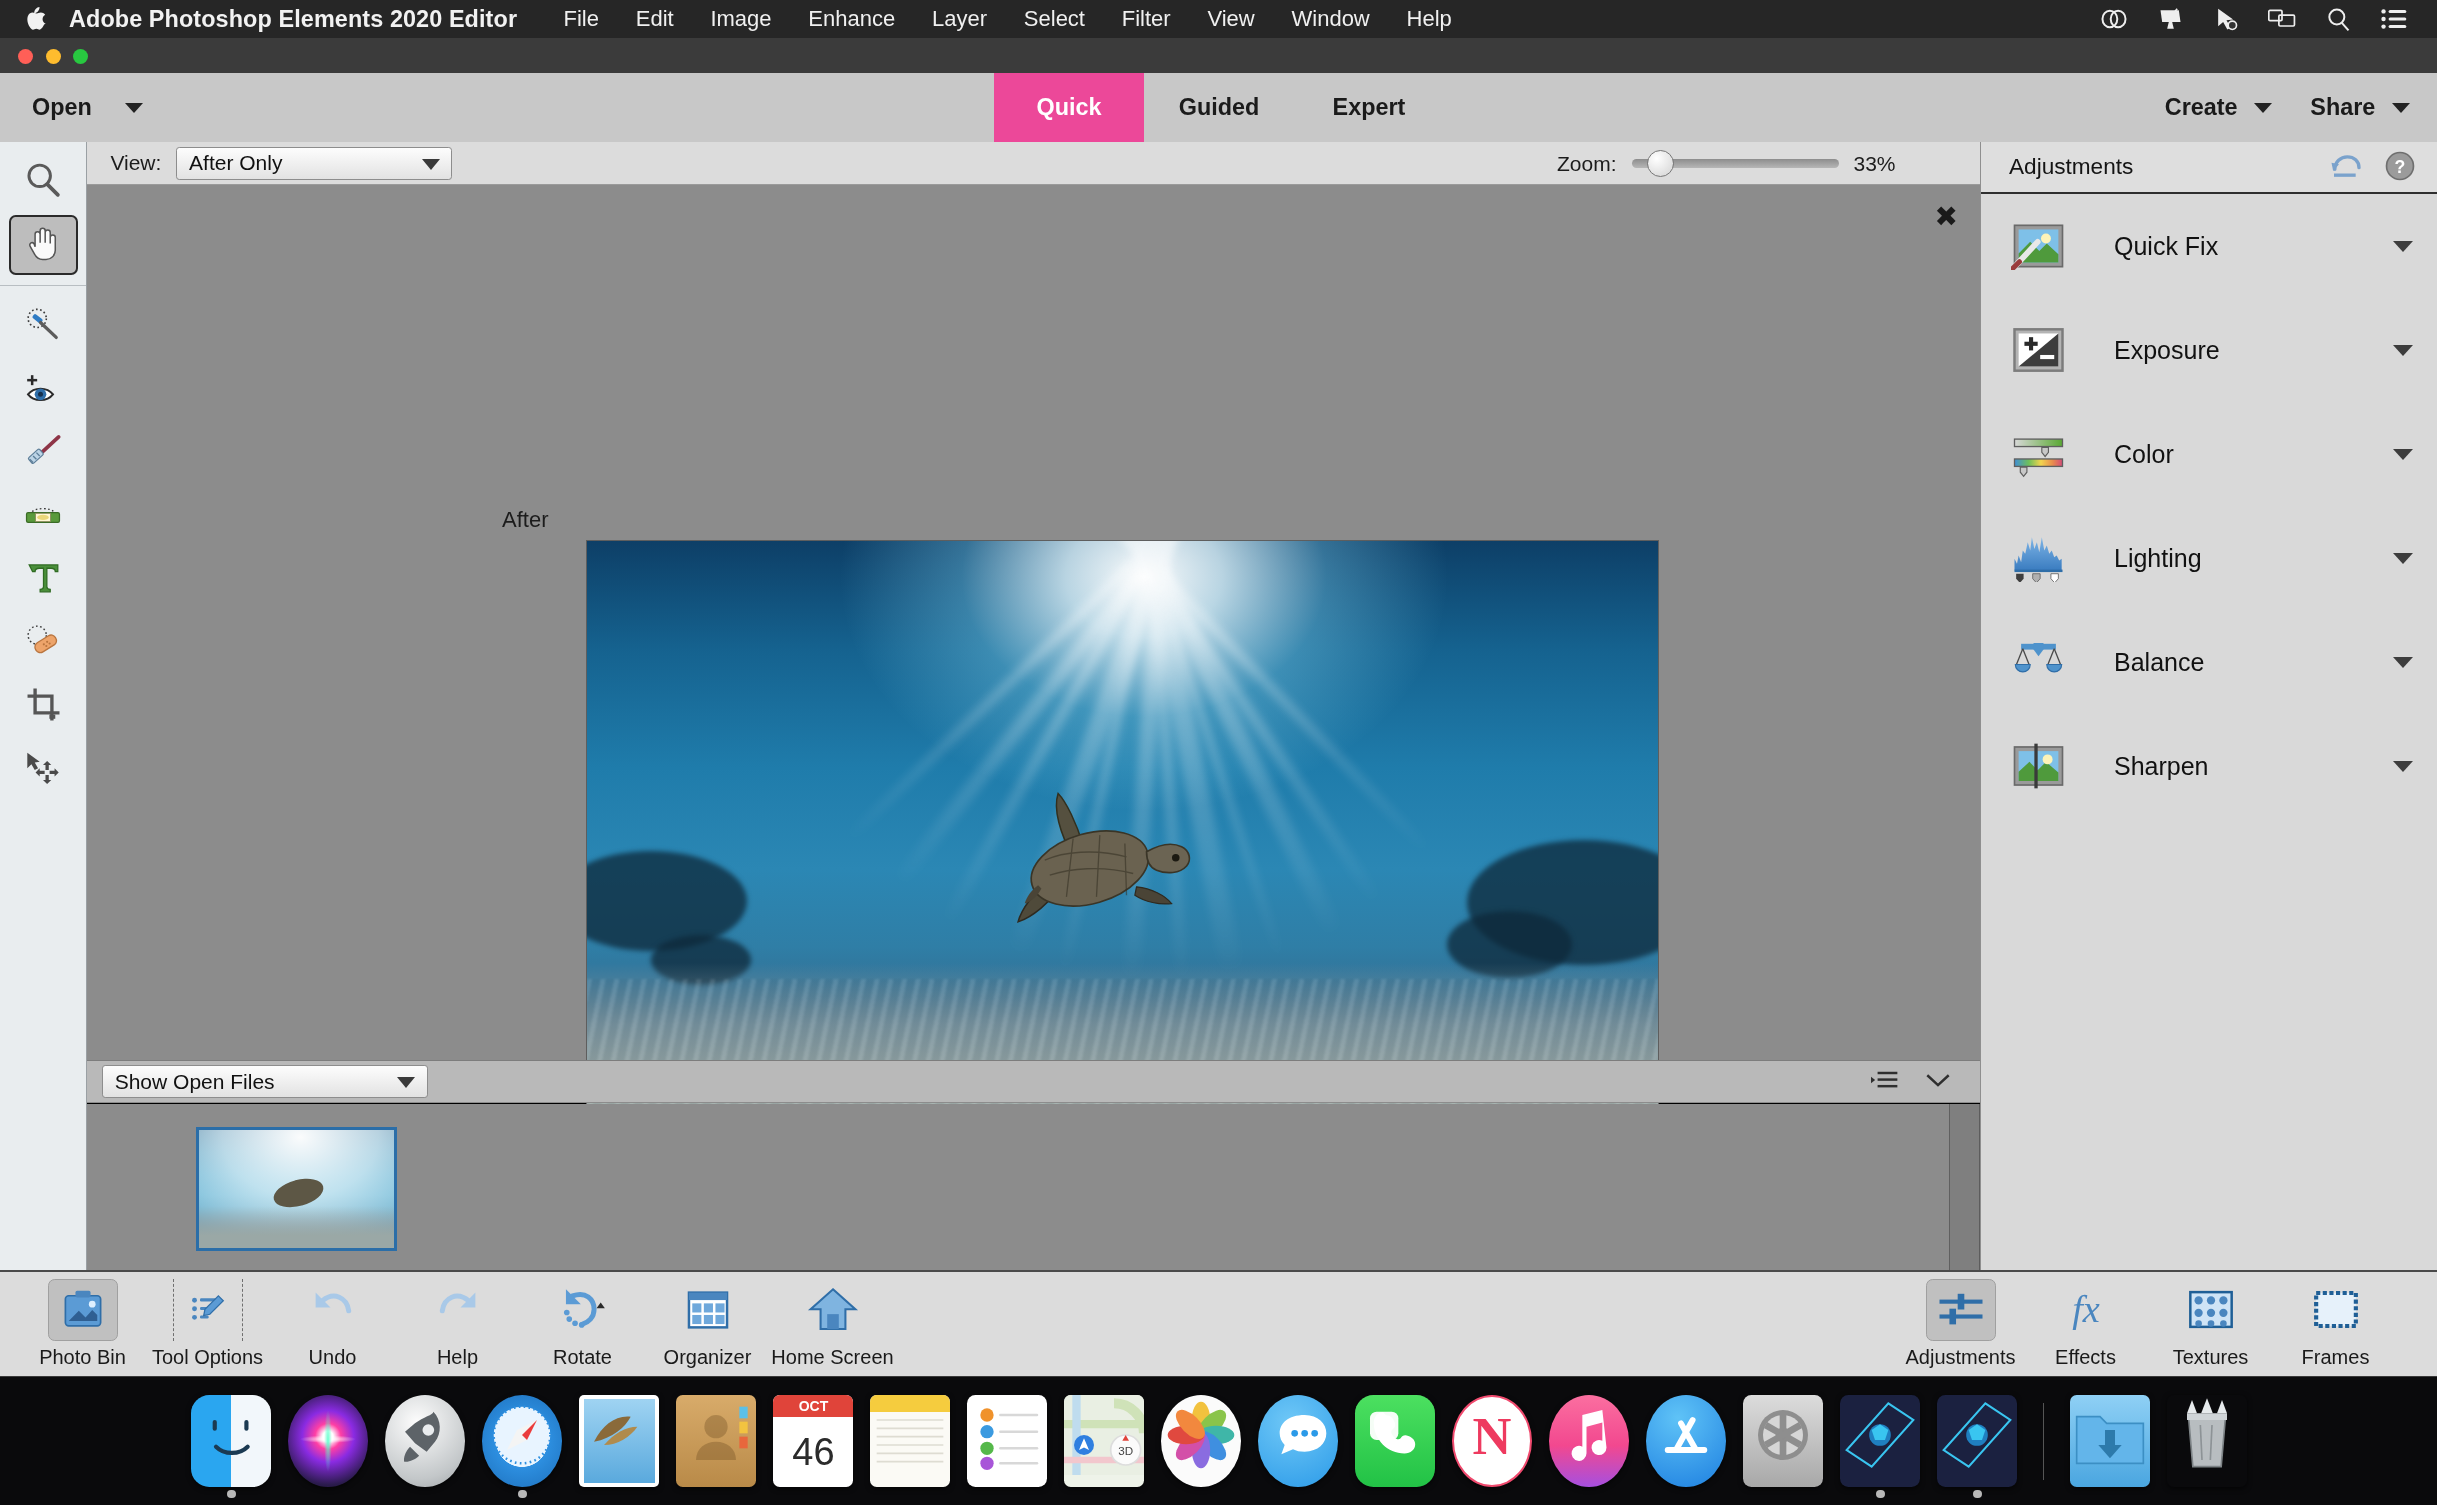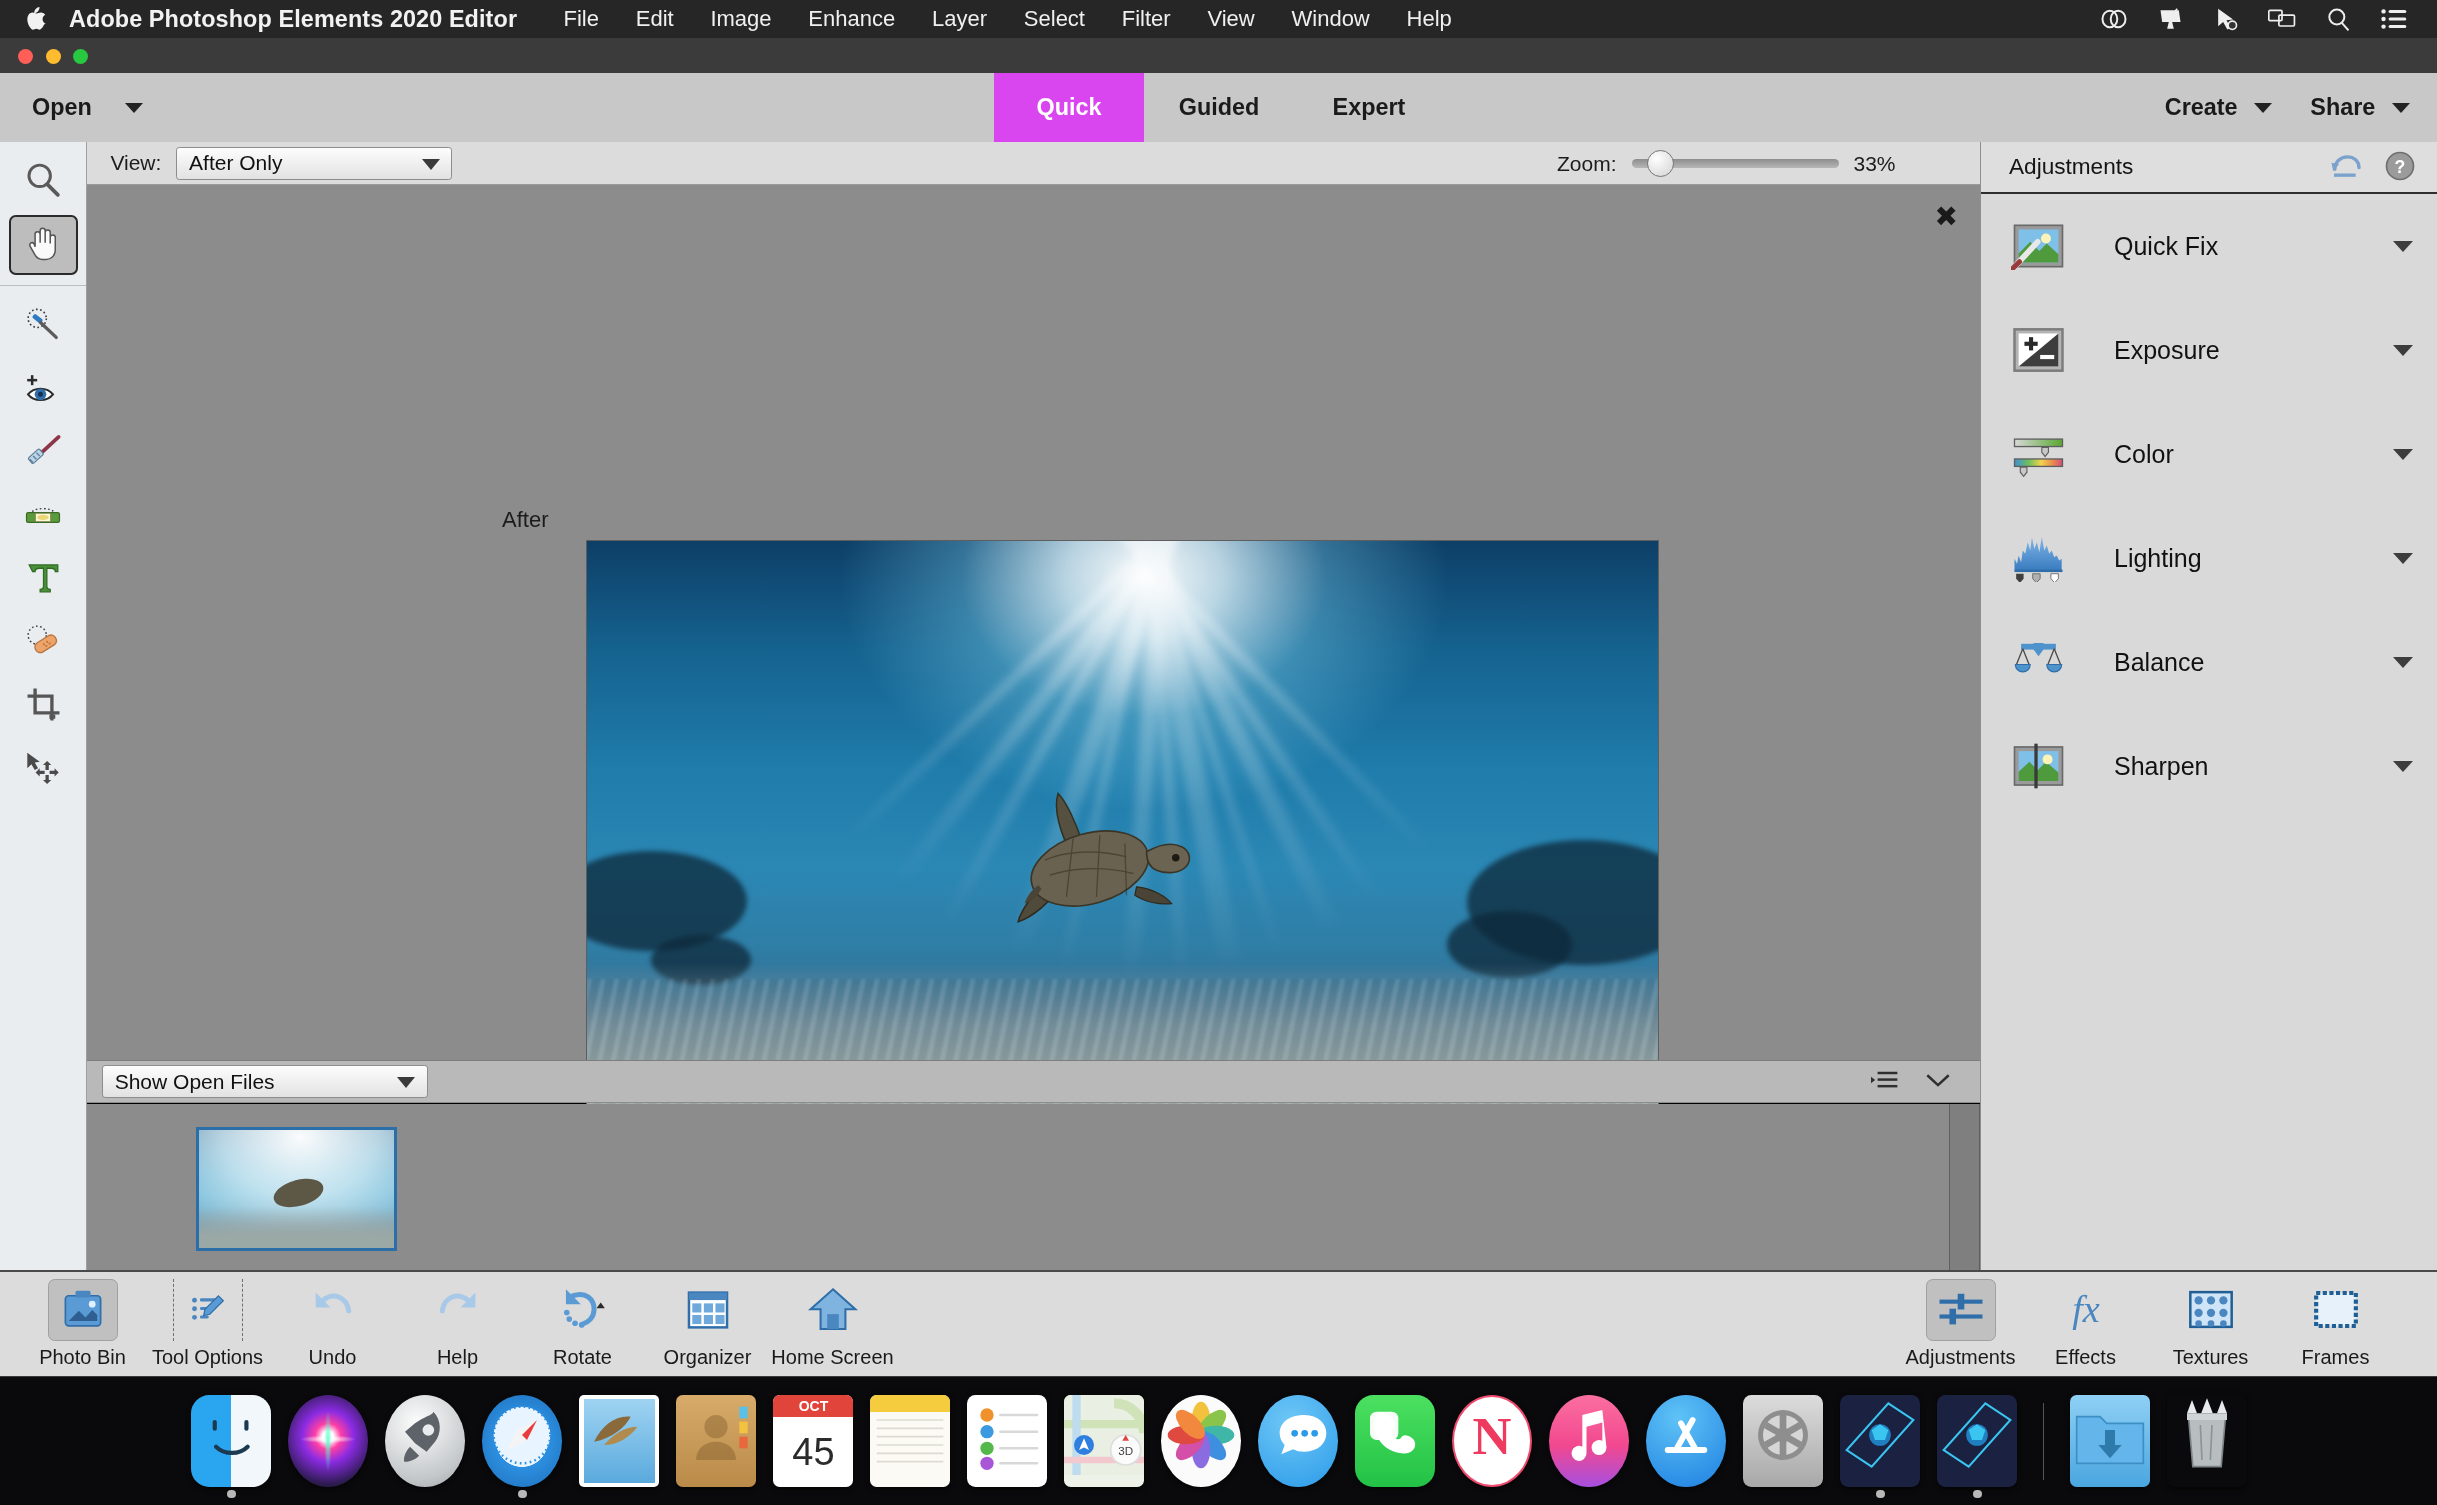--- a/index.html
+++ b/index.html
@@ -39,21 +39,21 @@
   
   .apptoolbar {
     position: absolute; top: 73px; left: 0; width: 2438px; height: 69px;
     background: #c8c8c8; display: flex; align-items: stretch;
   }
   .open-btn { display: flex; align-items: center; gap: 33px; padding-left: 32px; font-size: 23.4px; font-weight: bold; color: #1a1a1a; }
   .caret { width: 0; height: 0; border-left: 9.2px solid transparent; border-right: 9.2px solid transparent; border-top: 10px solid #222; }
   .tabs { position: absolute; left: 994px; top: 0; height: 69px; display: flex; }
   .tab { height: 69px; display: flex; align-items: center; justify-content: center; padding: 0 33px;
          font-size: 23.4px; font-weight: bold; color: #1b1b1b; min-width: 150px; }
-  .tab.active { background: #d946ef; color: #ffffff; }
+  .tab.active { background: #ec4899; color: #ffffff; }
   .tr-actions { position: absolute; right: 28px; top: 0; height: 69px; display: flex; align-items: center; gap: 38px; }
   .tr-item { display: flex; align-items: center; gap: 16.7px; font-size: 23.4px; font-weight: bold; color: #1a1a1a; }
 
   
   .toolrail {
     position: absolute; top: 142px; left: 0; width: 87px; height: 1128px;
     background: #e9edef; border-right: 1.7px solid #9aa0a4;
   }
   .tool-group { padding: 6.7px 0; }
   .tool-group.sep { border-bottom: 1.7px solid #b8bec2; }
@@ -879,21 +879,21 @@
               <rect x="76" y="50" width="10" height="14" fill="#e8673c"></rect>
             </g>
           </svg>
       </div>
     </div>
 
     <div class="dockitem">
       <div class="dockicon" style="border-radius:6.7px;background:#ffffff">
         <div class="sq" style="height:22px;background:#e0443a"></div>
         <div style="position:absolute;top:0;left:0;right:0;height:22px;display:flex;align-items:center;justify-content:center;color:#fff;font-size:14px;font-weight:bold;font-family:'Liberation Sans',sans-serif;">OCT</div>
-        <div style="position:absolute;top:22px;left:0;right:0;bottom:0;display:flex;align-items:center;justify-content:center;color:#2b2b2b;font-size:38px;font-family:'Liberation Sans',sans-serif;">45</div>
+        <div style="position:absolute;top:22px;left:0;right:0;bottom:0;display:flex;align-items:center;justify-content:center;color:#2b2b2b;font-size:38px;font-family:'Liberation Sans',sans-serif;">46</div>
       </div>
     </div>
 
     <div class="dockitem">
       <div class="dockicon" style="border-radius:6.7px;background:#fbfaf5">
         <div class="sq" style="height:16.7px;background:#f5cc3e"></div>
         <svg class="sq" viewBox="0 0 96 96">
             <g stroke="#dedcd2" stroke-width="2">
           <line x1="8" y1="30" x2="88" y2="30"></line>
               <line x1="8" y1="40" x2="88" y2="40"></line>

